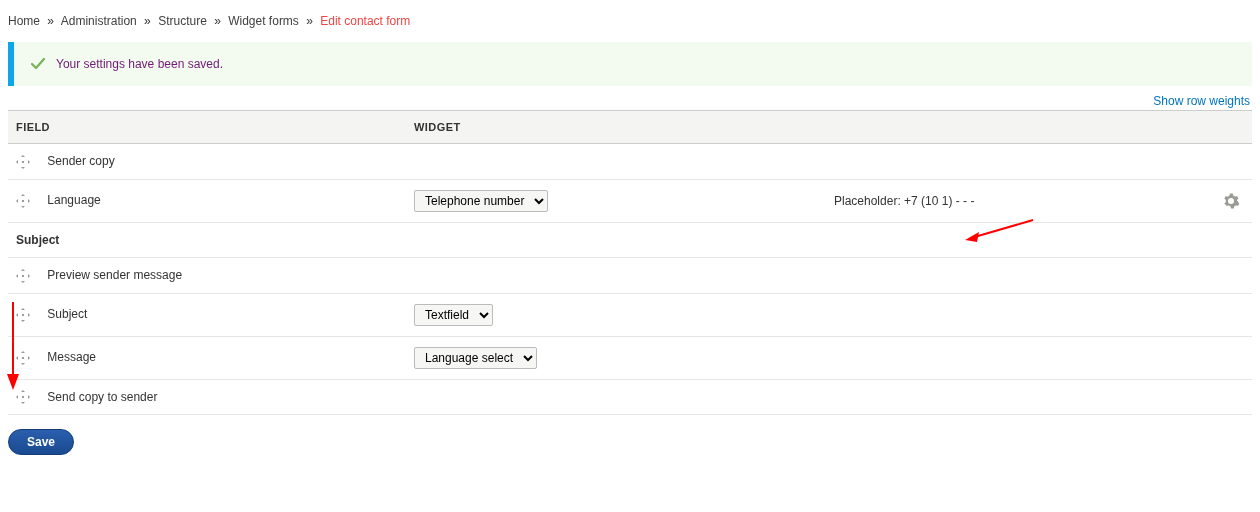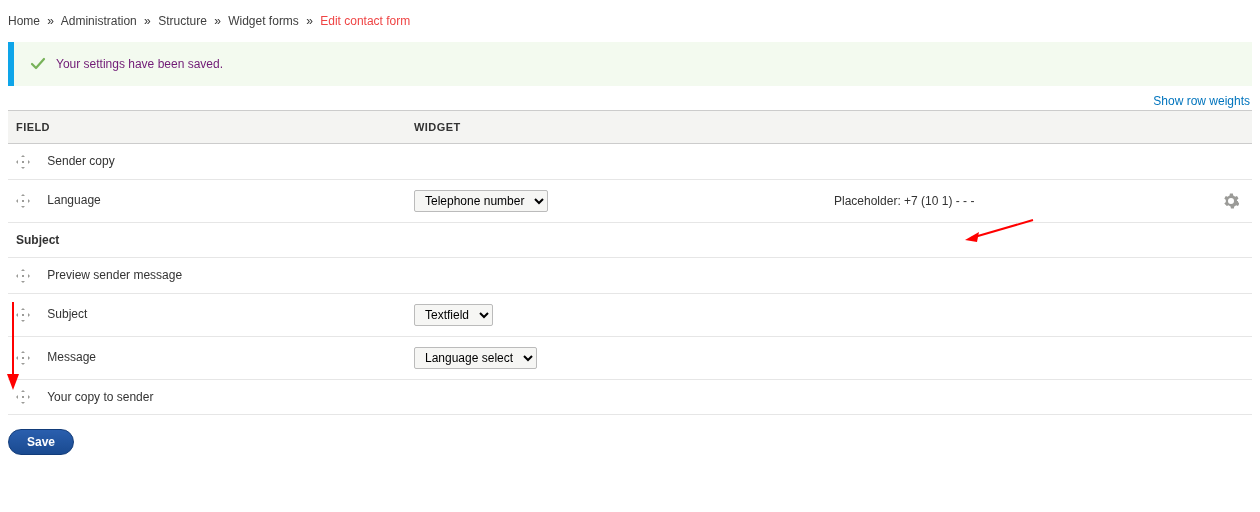--- a/index.html
+++ b/index.html
@@ -264,21 +264,21 @@
       <td class="ops-col"></td>
     </tr>
 
     <tr>
       <td class="field-col">
         <span class="drag-handle">
           <svg width="14" height="14" viewBox="0 0 14 14">
               <path d="M7 0l-2 2h4zM0 7l2-2v4zM14 7l-2-2v4zM7 14l-2-2h4zM6 6h2v2H6z" fill="#9b9b98"></path>
             </svg>
         </span>
-        <span>Your copy to sender</span>
+        <span>Send copy to sender</span>
       </td>
       <td class="widget-col"></td>
       <td class="summary-col"></td>
       <td class="ops-col"></td>
     </tr>
   </tbody>
 </table>
 
 <button class="save-btn">Save</button>
 

